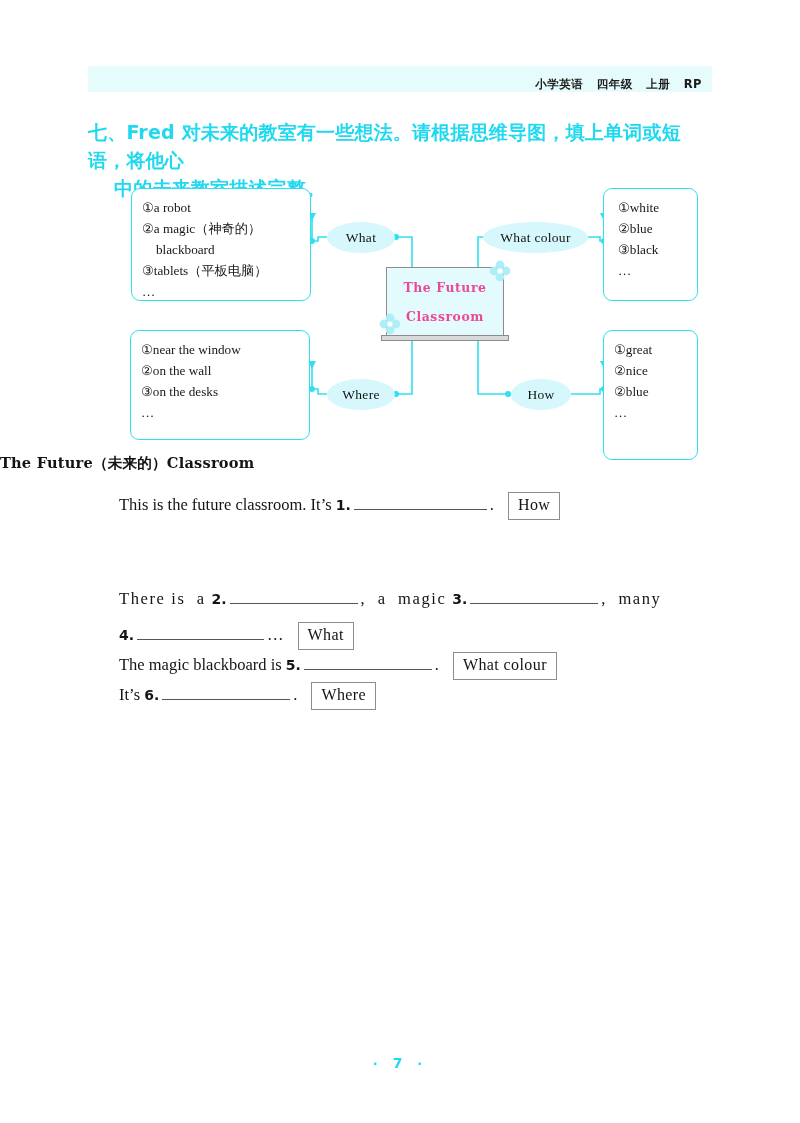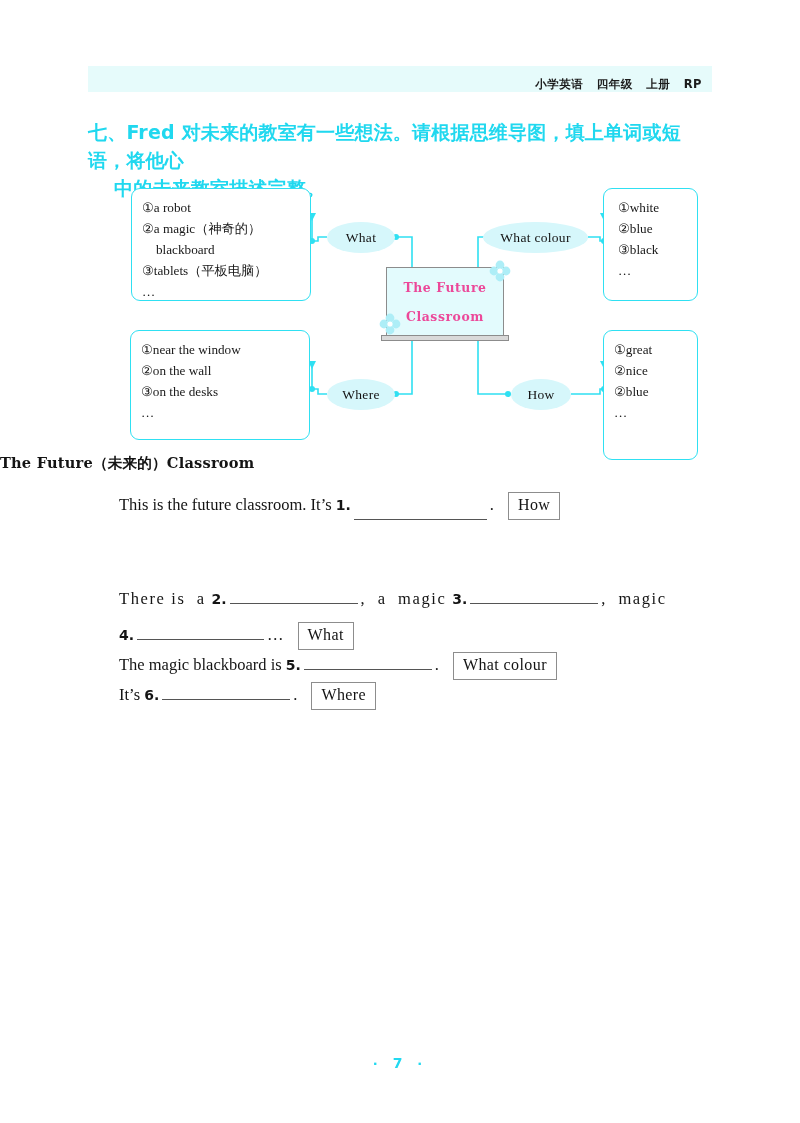--- a/index.html
+++ b/index.html
@@ -165,21 +165,21 @@
     width: 600px;
     font-size: 16.5px;
     color: #141414;
   }
   .s-row {
     display: flex;
     align-items: baseline;
     flex-wrap: wrap;
     line-height: 30px;
   }
-  .r1 { margin-top: 0px; align-items: flex-end; }
+  .r1 { margin-top: 0px; }
   .r2 { margin-top: 64px; }
   .r3 { margin-top: 6px; }
   .r4 { }
   .r5 { }
 
   .txt { white-space: pre; }
   .txt.sp { letter-spacing: 1.6px; }
   .num { font-family: "DejaVu Sans", sans-serif; font-size: 14px; font-weight: bold; white-space: pre; }
   .blank {
     display: inline-block;
@@ -350,21 +350,21 @@
     <span class="tagbox">How</span>
   </div>
 
   <div class="s-row r2">
     <span class="txt sp">There is  a </span>
     <span class="num">2.</span>
     <span class="blank w2"></span>
     <span class="txt sp">,  a  magic </span>
     <span class="num">3.</span>
     <span class="blank w3"></span>
-    <span class="txt sp">,  magic</span>
+    <span class="txt sp">,  many</span>
   </div>
 
   <div class="s-row r3">
     <span class="num">4.</span>
     <span class="blank w4"></span>
     <span class="txt">…</span>
     <span class="tagbox">What</span>
   </div>
 
   <div class="s-row r4">

